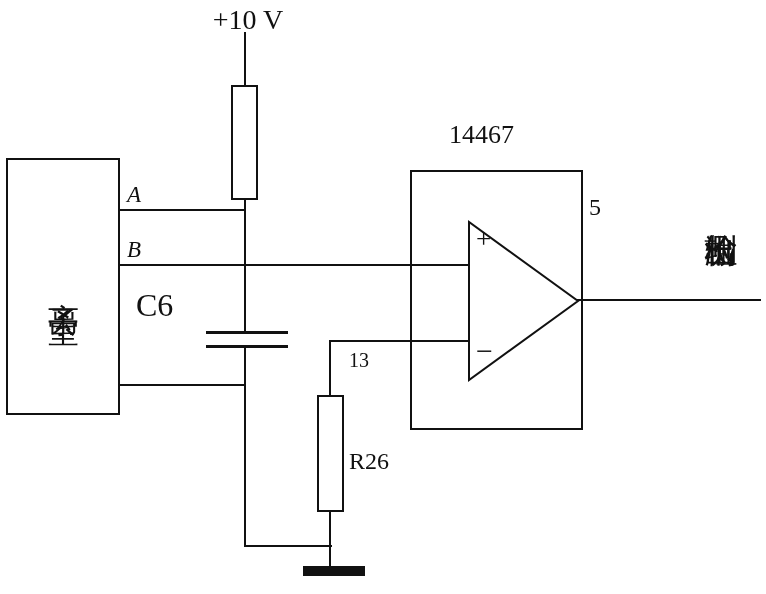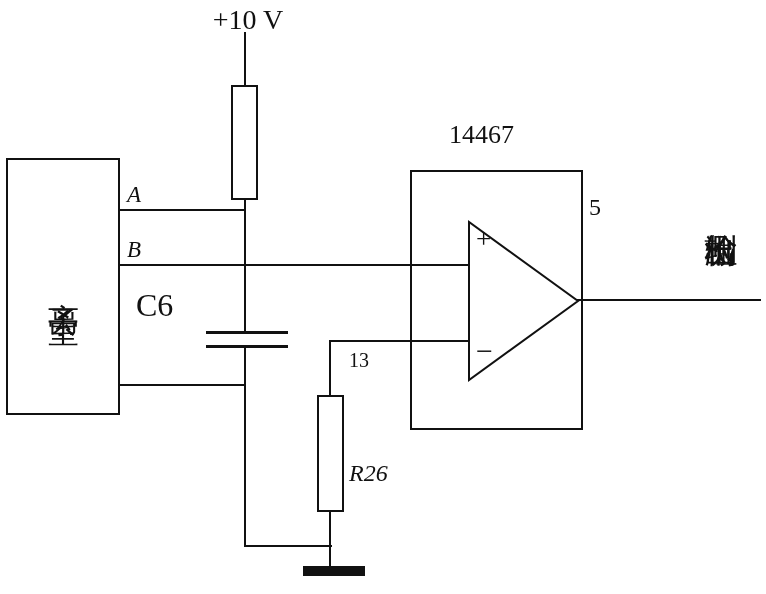--- a/index.html
+++ b/index.html
@@ -31,21 +31,21 @@
     left: 410px; top: 170px; width: 173px; height: 260px;
     background: transparent; border: 2px solid #111111; position: absolute;
   }
   .tri-svg { position: absolute; left: 468px; top: 220px; }
 
   .supply-label { left: 202px; top: 4px; width: 92px; text-align: center; font-size: 28px; }
   .label-a   { left: 127px; top: 182px; font-size: 23px; font-style: italic; }
   .label-b   { left: 127px; top: 237px; font-size: 23px; font-style: italic; }
   .label-c6  { left: 136px; top: 287px; font-size: 32px; }
   .label-13  { left: 349px; top: 309px; font-size: 20px; margin-top: 40px; }
-  .label-r26 { left: 349px; top: 460px; font-size: 24px; font-style: italic; }
+  .label-r26 { left: 349px; top: 448px; font-size: 24px; }
   .label-ic  { left: 449px; top: 120px; font-size: 26px; }
   .label-5   { left: 589px; top: 194px; font-size: 24px; }
   .label-plus  { left: 476px; top: 224px; font-size: 27px; }
   .label-minus { left: 476px; top: 334px; font-size: 30px; }
   .output-label {
     left: 701px; top: 206px;
     font-size: 33px;
     line-height: 1.12;
     background: #ffffff;
     padding: 2px 1px;

